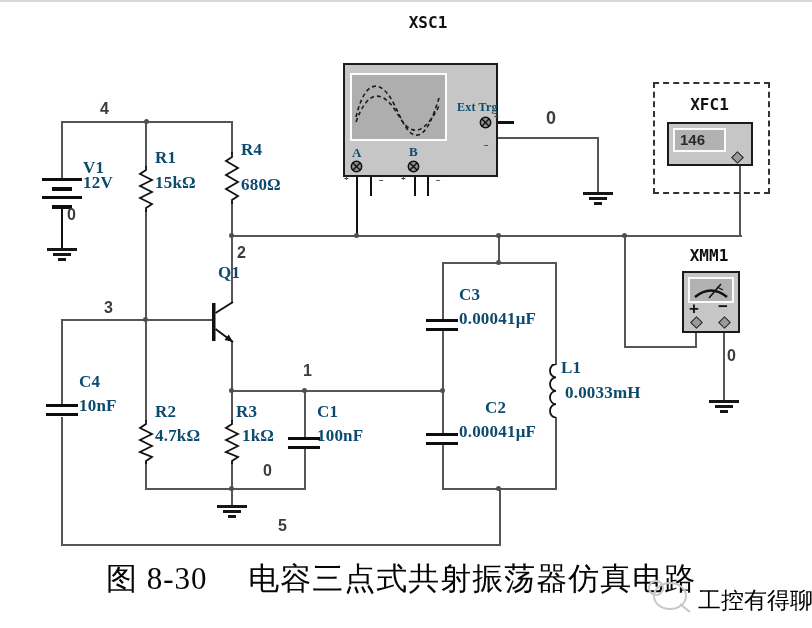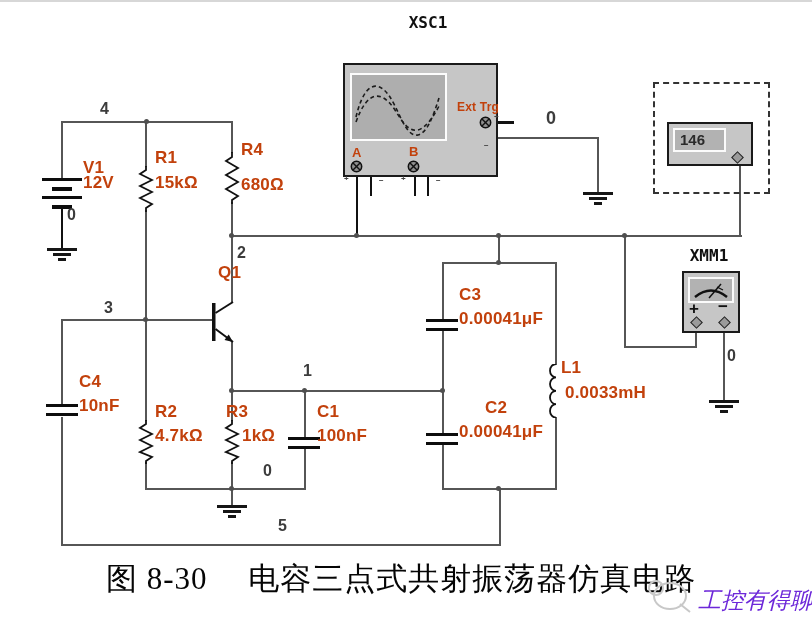--- a/index.html
+++ b/index.html
@@ -9,39 +9,39 @@
   
   .w{position:absolute;background:#565656;}
   .blk{background:#111;}
   
   .dot{position:absolute;width:5px;height:5px;border-radius:50%;background:#4f4f4f;}
   
   .plate{position:absolute;background:#0d0d0d;}
   
   .gnd{position:absolute;background:#161616;}
   
-  .lbl{position:absolute;font-weight:700;font-size:17px;color:#c2410c;white-space:nowrap;letter-spacing:0.2px;}
+  .lbl{position:absolute;font-weight:700;font-size:17px;color:#0c4a6e;white-space:nowrap;letter-spacing:0.2px;font-family:Liberation Serif, serif;}
   .node{position:absolute;font-weight:700;font-size:16px;color:#3c3c3c;white-space:nowrap;}
   .iname{position:absolute;font-family:"DejaVu Sans Mono", monospace;font-weight:700;font-size:16px;color:#111;text-align:center;white-space:nowrap;}
   
   .scopebox{position:absolute;left:343px;top:63px;width:151px;height:110px;background:#c6c6c6;border:2px solid #1a1a1a;}
   .screen{position:absolute;left:350px;top:73px;width:93px;height:64px;background:#aeaeae;border:2px solid #fcfcfc;}
   .xfcdash{position:absolute;left:653px;top:82px;width:113px;height:108px;border:2px dashed #333;}
   .xfcbox{position:absolute;left:667px;top:122px;width:82px;height:40px;background:#c6c6c6;border:2px solid #1a1a1a;}
   .xfcdisp{position:absolute;left:673px;top:128px;width:44px;height:20px;background:#b2b2b2;border:2px solid #fbfbfb;
            font-weight:700;font-size:15px;color:#2a2a2a;line-height:20px;padding-left:5px;}
   .xmmbox{position:absolute;left:682px;top:271px;width:54px;height:58px;background:#c6c6c6;border:2px solid #1a1a1a;}
   .xmmdisp{position:absolute;left:688px;top:277px;width:42px;height:22px;background:#b2b2b2;border:2px solid #fbfbfb;}
   .pol{position:absolute;font-weight:700;font-size:17px;color:#111;}
   .tinymark{position:absolute;font-weight:700;font-size:8px;color:#444;}
   .diamond{position:absolute;width:7px;height:7px;background:#9a9a9a;border:1.5px solid #222;transform:rotate(45deg);}
   .term{position:absolute;width:13px;height:13px;}
   .caption{position:absolute;left:106px;top:558px;font-family:"Liberation Serif","DejaVu Serif",serif;
            font-size:31px;color:#050505;white-space:nowrap;letter-spacing:1px;}
-  .wmtext{position:absolute;left:698px;top:585px;font-size:23px;color:#6d28d9;white-space:nowrap;font-style:italic;}
+  .wmtext{position:absolute;left:698px;top:585px;font-size:23px;color:#000000;white-space:nowrap;}
   .svgabs{position:absolute;}
 </style>
 </head>
 <body>
 
 <div id="stage">
   <div class="topline"></div>
 
   <div class="w" style="left:61px;top:121px;width:172px;height:2px"></div>
   <div class="w" style="left:61px;top:121px;width:2px;height:58px"></div>
@@ -195,20 +195,21 @@
       <line x1="10" y1="3" x2="3" y2="10" stroke="#111" stroke-width="1.4"></line>
     </svg>
   <div class="tinymark" style="left:344px;top:174px">+</div>
   <div class="tinymark" style="left:379px;top:176px">−</div>
   <div class="tinymark" style="left:401px;top:174px">+</div>
   <div class="tinymark" style="left:436px;top:176px">−</div>
   <div class="tinymark" style="left:494px;top:112px">+</div>
   <div class="tinymark" style="left:484px;top:141px">−</div>
 
   <div class="xfcdash"></div>
+  <div class="iname" style="left:653px;top:95px;width:113px">XFC1</div>
   <div class="xfcbox"></div>
   <div class="xfcdisp">146</div>
   <div class="diamond" style="left:733px;top:153px"></div>
 
   <div class="iname" style="left:682px;top:246px;width:54px">XMM1</div>
   <div class="xmmbox"></div>
   <div class="xmmdisp"></div>
   <svg class="svgabs" style="left:690px;top:279px" width="42" height="22" viewBox="0 0 42 22">
     <path d="M5 18 Q 21 5 37 18" fill="none" stroke="#111" stroke-width="2.4"></path>
     <line x1="19" y1="19" x2="31" y2="5" stroke="#111" stroke-width="1.5"></line>
@@ -223,21 +224,21 @@
   <div class="lbl" style="left:83px;top:173px">12V</div>
   <div class="lbl" style="left:155px;top:148px">R1</div>
   <div class="lbl" style="left:155px;top:173px">15kΩ</div>
   <div class="lbl" style="left:241px;top:140px">R4</div>
   <div class="lbl" style="left:241px;top:175px">680Ω</div>
   <div class="lbl" style="left:218px;top:263px">Q1</div>
   <div class="lbl" style="left:79px;top:372px">C4</div>
   <div class="lbl" style="left:79px;top:396px">10nF</div>
   <div class="lbl" style="left:155px;top:402px">R2</div>
   <div class="lbl" style="left:155px;top:426px">4.7kΩ</div>
-  <div class="lbl" style="left:226px;top:402px">R3</div>
+  <div class="lbl" style="left:236px;top:402px">R3</div>
   <div class="lbl" style="left:242px;top:426px">1kΩ</div>
   <div class="lbl" style="left:317px;top:402px">C1</div>
   <div class="lbl" style="left:317px;top:426px">100nF</div>
   <div class="lbl" style="left:459px;top:285px">C3</div>
   <div class="lbl" style="left:459px;top:309px">0.00041μF</div>
   <div class="lbl" style="left:485px;top:398px">C2</div>
   <div class="lbl" style="left:459px;top:422px">0.00041μF</div>
   <div class="lbl" style="left:561px;top:358px">L1</div>
   <div class="lbl" style="left:565px;top:383px">0.0033mH</div>
 

